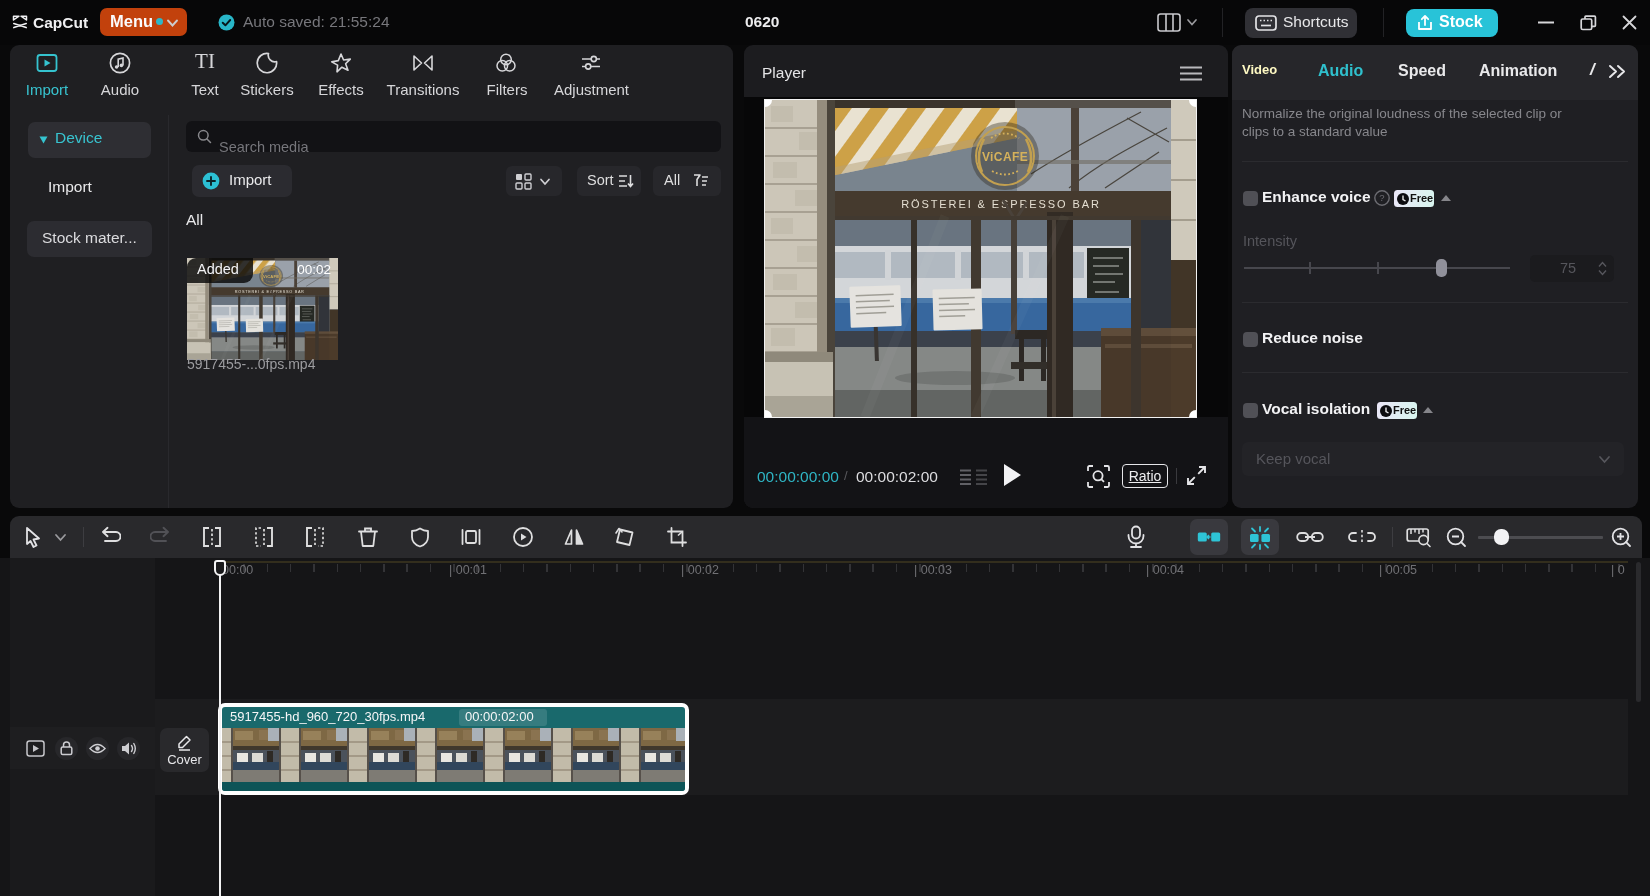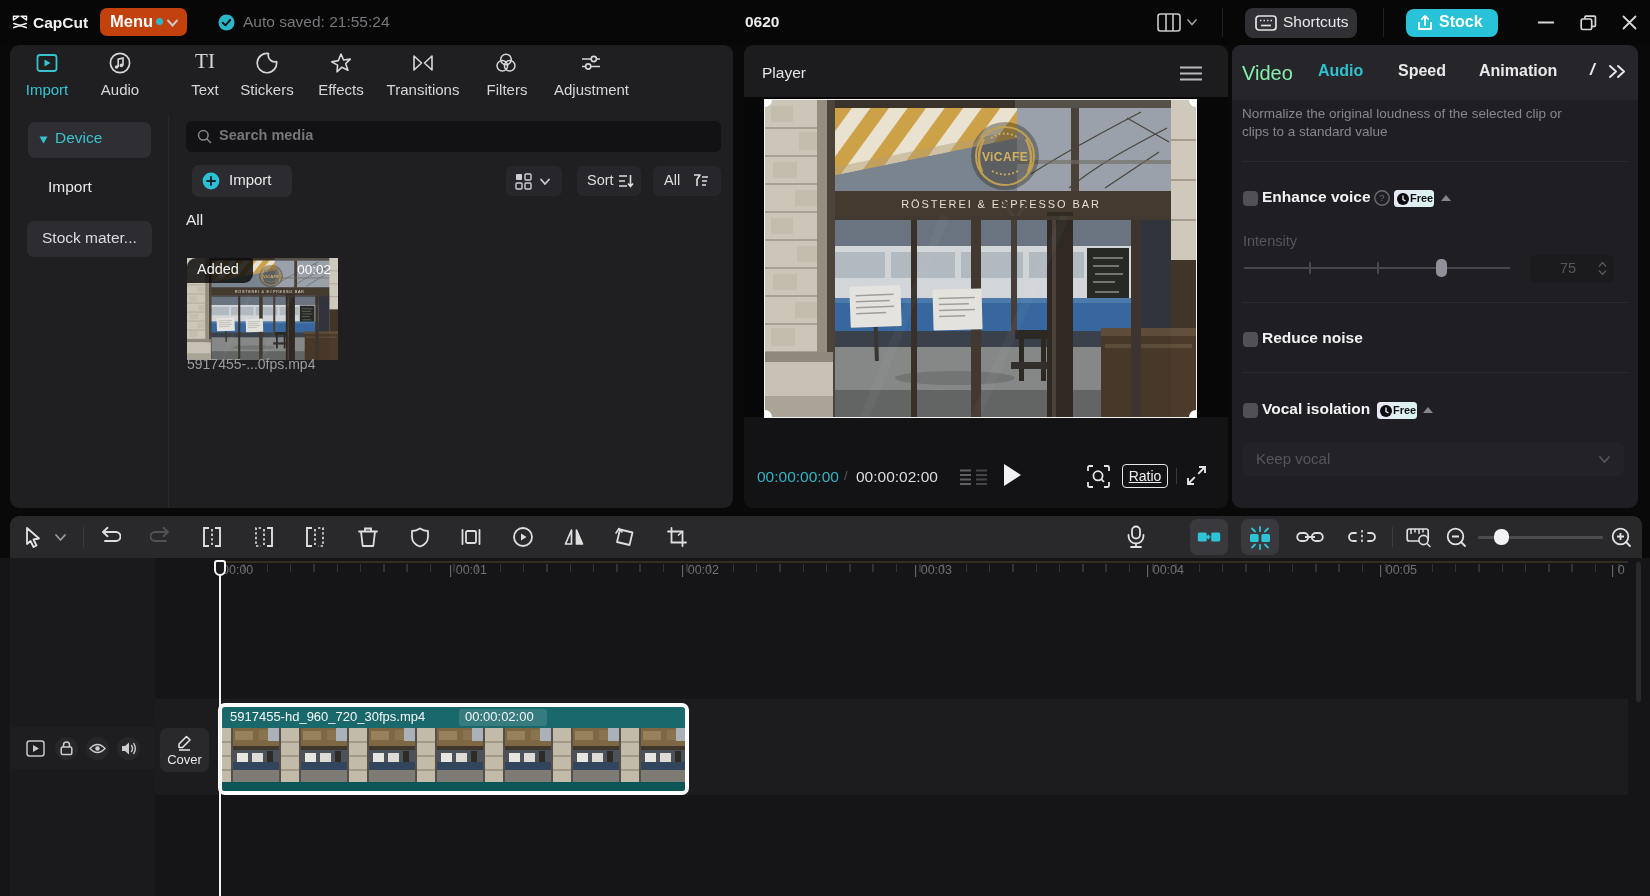--- a/index.html
+++ b/index.html
@@ -132,21 +132,21 @@
     <div class="abs" style="left:17px;top:176px;width:125px;height:36px;background:#2c2c31;border-radius:7px;">
       <div class="abs" style="left:15px;top:8px;font-size:15.5px;color:#dcdcdf;">Stock mater...</div>
     </div>
     <div class="abs" style="left:158px;top:70px;width:1px;height:393px;background:#29292d;"></div>
 
     <div class="abs" style="left:176px;top:76px;width:535px;height:31px;background:#121215;border-radius:6px;">
       <svg class="abs" style="left:11px;top:8px;" width="15" height="15" viewBox="0 0 15 15">
           <circle cx="6.3" cy="6.3" r="4.8" fill="none" stroke="#88888c" stroke-width="1.5"></circle>
           <line x1="10" y1="10" x2="13.5" y2="13.5" stroke="#88888c" stroke-width="1.5" stroke-linecap="round"></line>
         </svg>
-      <div class="abs" style="left:33px;top:6px;font-size:14.5px;color:#76767b;font-weight:bold;">Search media</div>
+      <div class="abs" style="left:33px;top:18px;font-size:14.5px;color:#76767b;">Search media</div>
     </div>
 
     <div class="abs" style="left:182px;top:120px;width:100px;height:32px;background:#2b2b30;border-radius:7px;">
       <svg class="abs" style="left:10px;top:7px;" width="18" height="18" viewBox="0 0 18 18">
           <circle cx="9" cy="9" r="8.4" fill="#2cc0d4"></circle>
           <path d="M9 5 L9 13 M5 9 L13 9" stroke="#0c2327" stroke-width="1.9" stroke-linecap="round"></path>
         </svg>
       <div class="abs" style="left:37px;top:6px;font-size:15px;color:#eaeaec;">Import</div>
     </div>
     <div class="abs" style="left:496px;top:121px;width:56px;height:30px;background:#27272b;border-radius:6px;">
@@ -373,21 +373,21 @@
     <div class="abs" style="left:432px;top:423px;width:1px;height:16px;background:#3a3a3e;"></div>
     <svg class="abs" style="left:442px;top:420px;" width="21" height="21" viewBox="0 0 21 21">
       <g stroke="#e4e4e7" stroke-width="1.9" fill="none">
         <path d="M13,2 L19,2 L19,8 M19,2 L12.2,8.8 M8,19 L2,19 L2,13 M2,19 L8.8,12.2"></path>
       </g>
     </svg>
   </div>
 
   <div class="panel" id="rightpanel" style="left:1232px;top:45px;width:406px;height:463px;background:#1f1f23;overflow:hidden;">
     <div class="abs" style="left:0;top:0;width:406px;height:55px;background:#26262a;border-radius:9px 9px 0 0;"></div>
-    <div class="abs" style="left:10px;top:17px;font-size:20px;font-weight:400;color:#86efac;">Video</div>
+    <div class="abs" style="left:10px;top:17px;font-size:13px;font-weight:700;color:#fef9c3;">Video</div>
     <div class="abs" style="left:86px;top:17px;font-size:16px;font-weight:700;color:#2fc0cd;">Audio</div>
     <div class="abs" style="left:166px;top:17px;font-size:16px;font-weight:700;color:#e9e9eb;">Speed</div>
     <div class="abs" style="left:247px;top:17px;font-size:16px;font-weight:700;color:#e9e9eb;">Animation</div>
     <div class="abs" style="left:358px;top:15px;font-size:17px;font-weight:700;font-style:italic;color:#e9e9eb;">/</div>
     <svg class="abs" style="left:376px;top:19px;" width="20" height="15" viewBox="0 0 20 15">
       <path d="M2,2 L8,7.5 L2,13 M10,2 L16,7.5 L10,13" fill="none" stroke="#e6e6e9" stroke-width="2" stroke-linecap="round" stroke-linejoin="round"></path>
     </svg>
 
     <div class="abs" style="left:10px;top:60px;width:390px;font-size:13.5px;line-height:18px;color:#87878c;">Normalize the original loudness of the selected clip or<br>clips to a standard value</div>
     <div class="abs" style="left:10px;top:116px;width:386px;height:1px;background:#2b2b2f;"></div>

